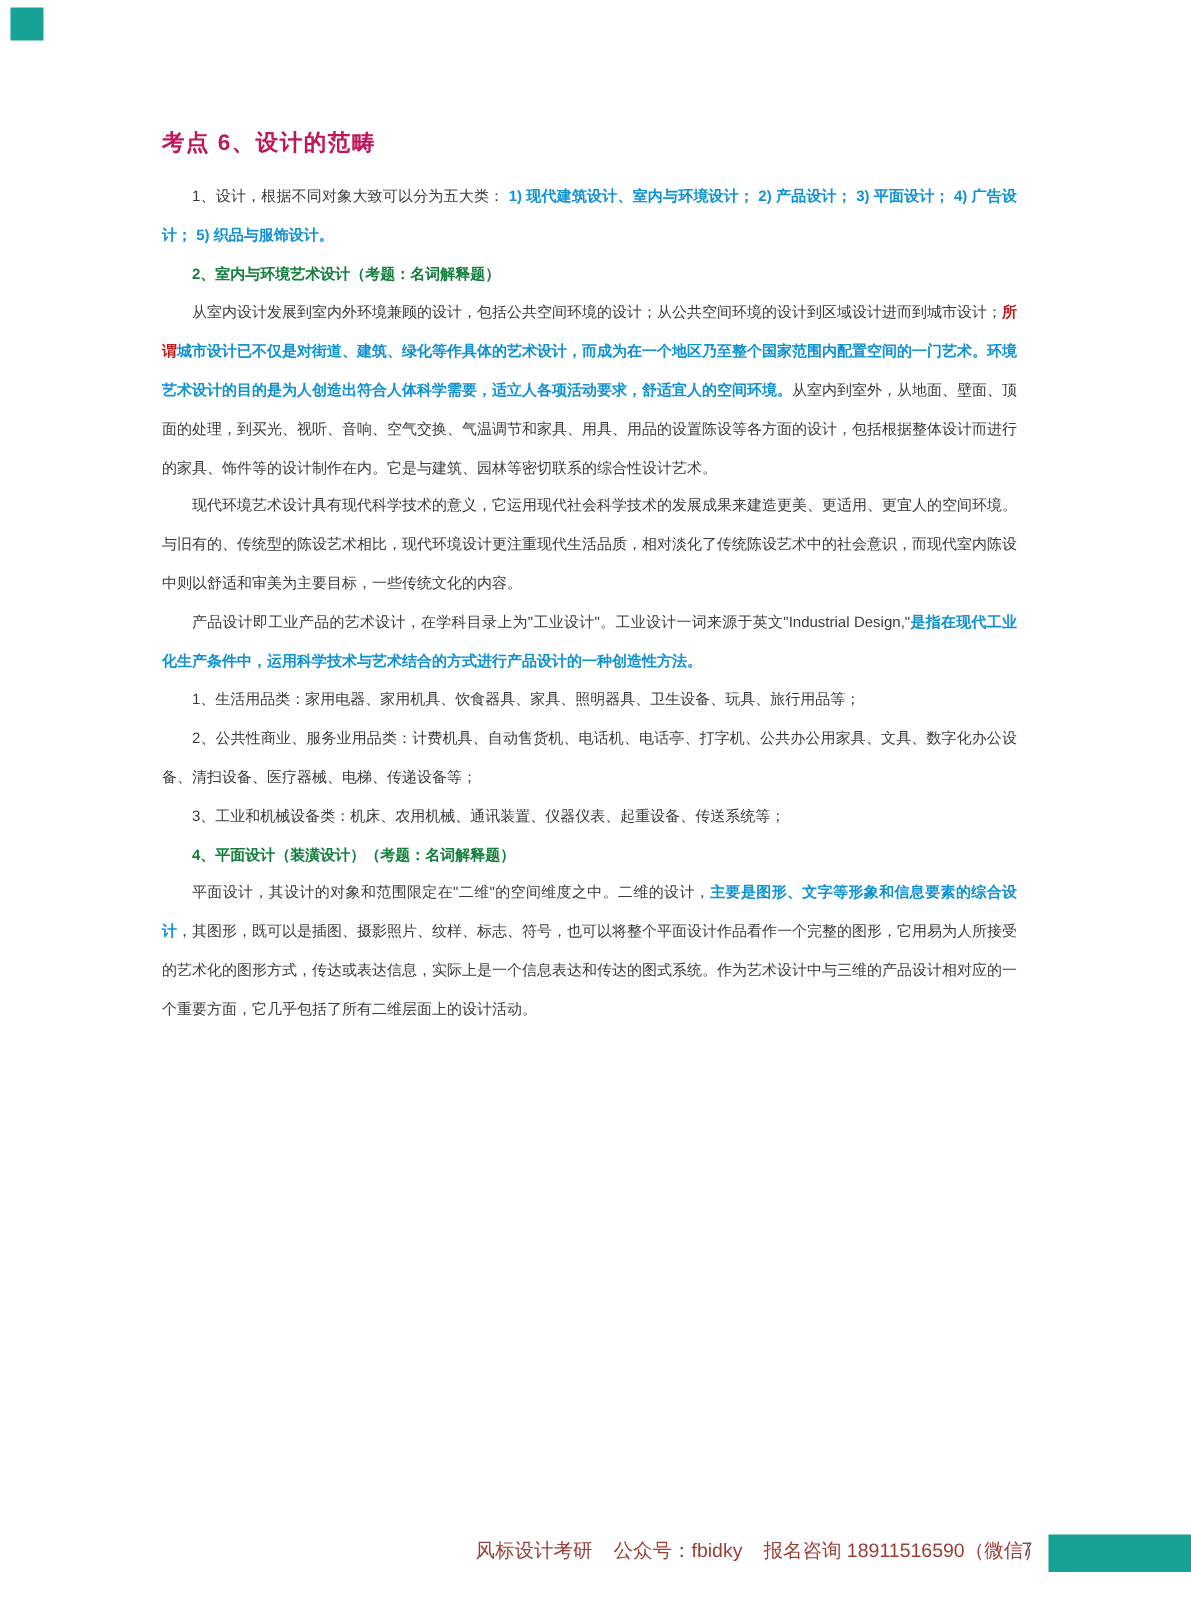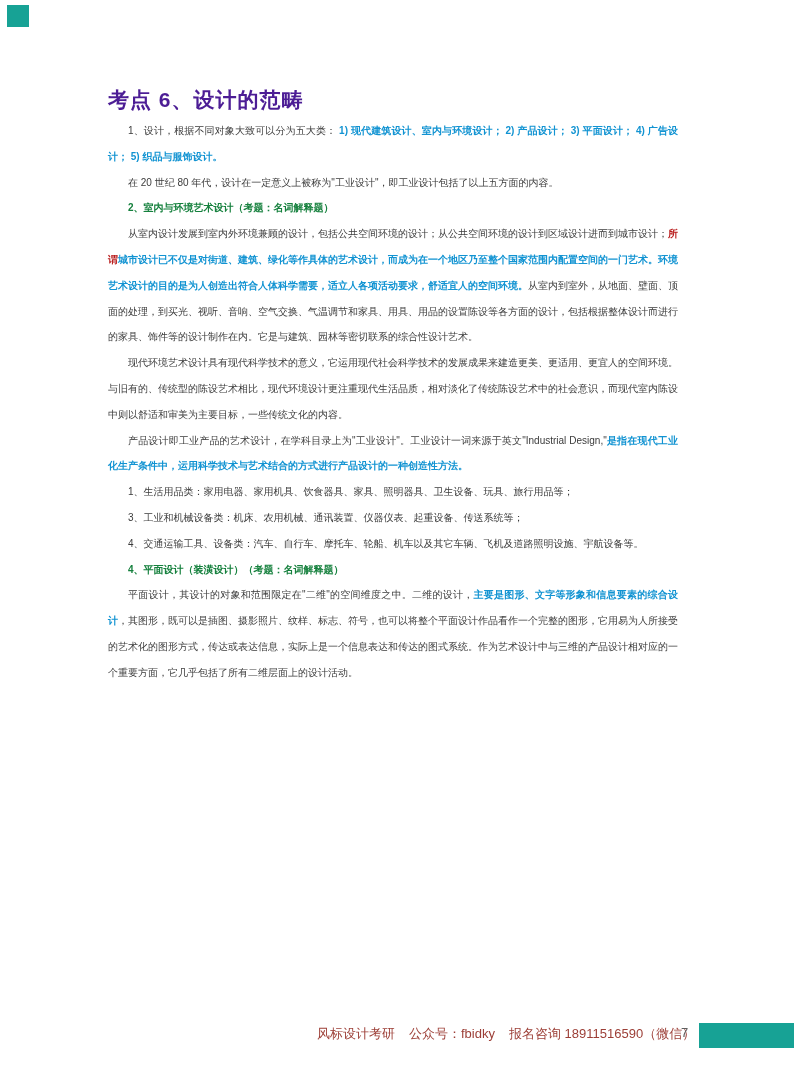--- a/index.html
+++ b/index.html
@@ -12,22 +12,22 @@
     overflow:hidden;
   }
   .corner-marker {
     position:absolute; left:7px; top:5px;
     width:22px; height:22px;
   }
   .doc-body {
     position:absolute; left:108px; top:86px; width:570px;
   }
   .doc-title {
-    font-size:21px; font-weight:bold; color:#4c1d95;
-    letter-spacing:1px; margin-bottom:4px;
+    font-size:15px; font-weight:bold; color:#be185d;
+    letter-spacing:1px; margin-bottom:14px;
   }
   .para {
     font-size:10px; line-height:25.8px;
     text-indent:2em; text-align:justify;
     color:var(--black,#3b3b3b);
   }
   .r-black   { color:var(--black,#3b3b3b); }
   .r-bblack  { color:#b91c1c; font-weight:bold;font-family:Liberation Serif, serif; }
   .r-blue    { color:var(--blue,#1193d2); font-weight:bold; }
   .r-heading { color:#15803d; font-weight:bold; }
@@ -53,28 +53,27 @@
 <body>
 
 <div class="page">
 
   <div class="corner-marker" style="background: rgb(23, 162, 149);"></div>
 
   <div class="doc-body">
     <div class="doc-title">考点 6、设计的范畴</div>
     <div>
         <p class="para"><span class="r-black">1、设计，根据不同对象大致可以分为五大类： </span><span class="r-blue">1) 现代建筑设计、室内与环境设计； 2) 产品设计； 3) 平面设计； 4) 广告设计； 5) 织品与服饰设计。</span></p>
-        <p class="para"><span class="r-black">在 20 世纪 80 年代，设计在一定意义上被称为"工业设计"，即工业设计包括了以上五方面的内容。</span></p>
         <p class="para"><span class="r-heading">2、室内与环境艺术设计（考题：名词解释题）</span></p>
         <p class="para"><span class="r-black">从室内设计发展到室内外环境兼顾的设计，包括公共空间环境的设计；从公共空间环境的设计到区域设计进而到城市设计；</span><span class="r-bblack">所谓</span><span class="r-blue">城市设计已不仅是对街道、建筑、绿化等作具体的艺术设计，而成为在一个地区乃至整个国家范围内配置空间的一门艺术。环境艺术设计的目的是为人创造出符合人体科学需要，适立人各项活动要求，舒适宜人的空间环境。</span><span class="r-black">从室内到室外，从地面、壁面、顶面的处理，到买光、视听、音响、空气交换、气温调节和家具、用具、用品的设置陈设等各方面的设计，包括根据整体设计而进行的家具、饰件等的设计制作在内。它是与建筑、园林等密切联系的综合性设计艺术。</span></p>
         <p class="para"><span class="r-black">现代环境艺术设计具有现代科学技术的意义，它运用现代社会科学技术的发展成果来建造更美、更适用、更宜人的空间环境。与旧有的、传统型的陈设艺术相比，现代环境设计更注重现代生活品质，相对淡化了传统陈设艺术中的社会意识，而现代室内陈设中则以舒适和审美为主要目标，一些传统文化的内容。</span></p>
         <p class="para"><span class="r-black">产品设计即工业产品的艺术设计，在学科目录上为"工业设计"。工业设计一词来源于英文"Industrial Design,"</span><span class="r-blue">是指在现代工业化生产条件中，运用科学技术与艺术结合的方式进行产品设计的一种创造性方法。</span></p>
         <p class="para"><span class="r-black">1、生活用品类：家用电器、家用机具、饮食器具、家具、照明器具、卫生设备、玩具、旅行用品等；</span></p>
+        <p class="para"><span class="r-black">2、公共性商业、服务业用品类：计费机具、自动售货机、电话机、电话亭、打字机、公共办公用家具、文具、数字化办公设备、清扫设备、医疗器械、电梯、传递设备等；</span></p>
         <p class="para"><span class="r-black">3、工业和机械设备类：机床、农用机械、通讯装置、仪器仪表、起重设备、传送系统等；</span></p>
-        <p class="para"><span class="r-black">4、交通运输工具、设备类：汽车、自行车、摩托车、轮船、机车以及其它车辆、飞机及道路照明设施、宇航设备等。</span></p>
         <p class="para"><span class="r-heading">4、平面设计（装潢设计）（考题：名词解释题）</span></p>
         <p class="para"><span class="r-black">平面设计，其设计的对象和范围限定在"二维"的空间维度之中。二维的设计，</span><span class="r-blue">主要是图形、文字等形象和信息要素的综合设计</span><span class="r-black">，其图形，既可以是插图、摄影照片、纹样、标志、符号，也可以将整个平面设计作品看作一个完整的图形，它用易为人所接受的艺术化的图形方式，传达或表达信息，实际上是一个信息表达和传达的图式系统。作为艺术设计中与三维的产品设计相对应的一个重要方面，它几乎包括了所有二维层面上的设计活动。</span></p>
       </div>
   </div>
 
   <div class="footer">
     <div class="footer-text">
       <span>风标设计考研</span><span>公众号：fbidky</span><span>报名咨询 18911516590（微信）</span>
     </div>
     <div class="page-number">7</div>

